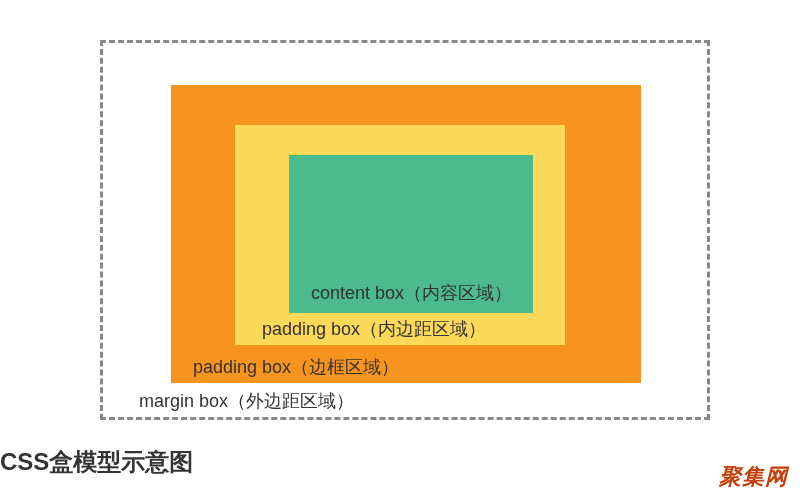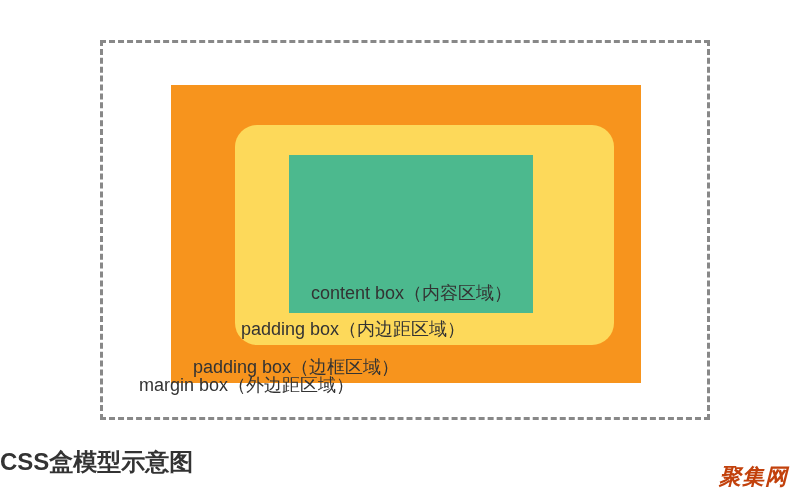--- a/index.html
+++ b/index.html
@@ -28,55 +28,54 @@
       left: 68px;
       top: 42px;
       width: 470px;
       height: 298px;
       background: #f7941d;
     }
     .padding-box {
       position: absolute;
       left: 64px;
       top: 40px;
-      width: 379px;
+      width: 330px;
       height: 220px;
       background: #fdd95a;
-      border-radius: 22px;
     }
     .content-box {
       position: absolute;
       left: 54px;
       top: 30px;
       width: 244px;
       height: 158px;
       background: #4cb98e;
     }
     .label {
       position: absolute;
       font-size: 18px;
       color: #333333;
       white-space: nowrap;
     }
     .content-label {
       left: 22px;
       bottom: 8px;
     }
     .padding-label {
-      left: 6px;
+      left: 27px;
       bottom: 4px;
       margin-top: 48px;
     }
     .border-label {
       left: 22px;
       bottom: 4px;
     }
     .margin-label {
       left: 36px;
-      bottom: 20px;
+      bottom: 4px;
       text-align: center;
     }
     .title {
       position: absolute;
       left: 0;
       width: 100%;
       top: 446px;
       text-align: left;
       font-size: 24px;
       font-weight: bold;

